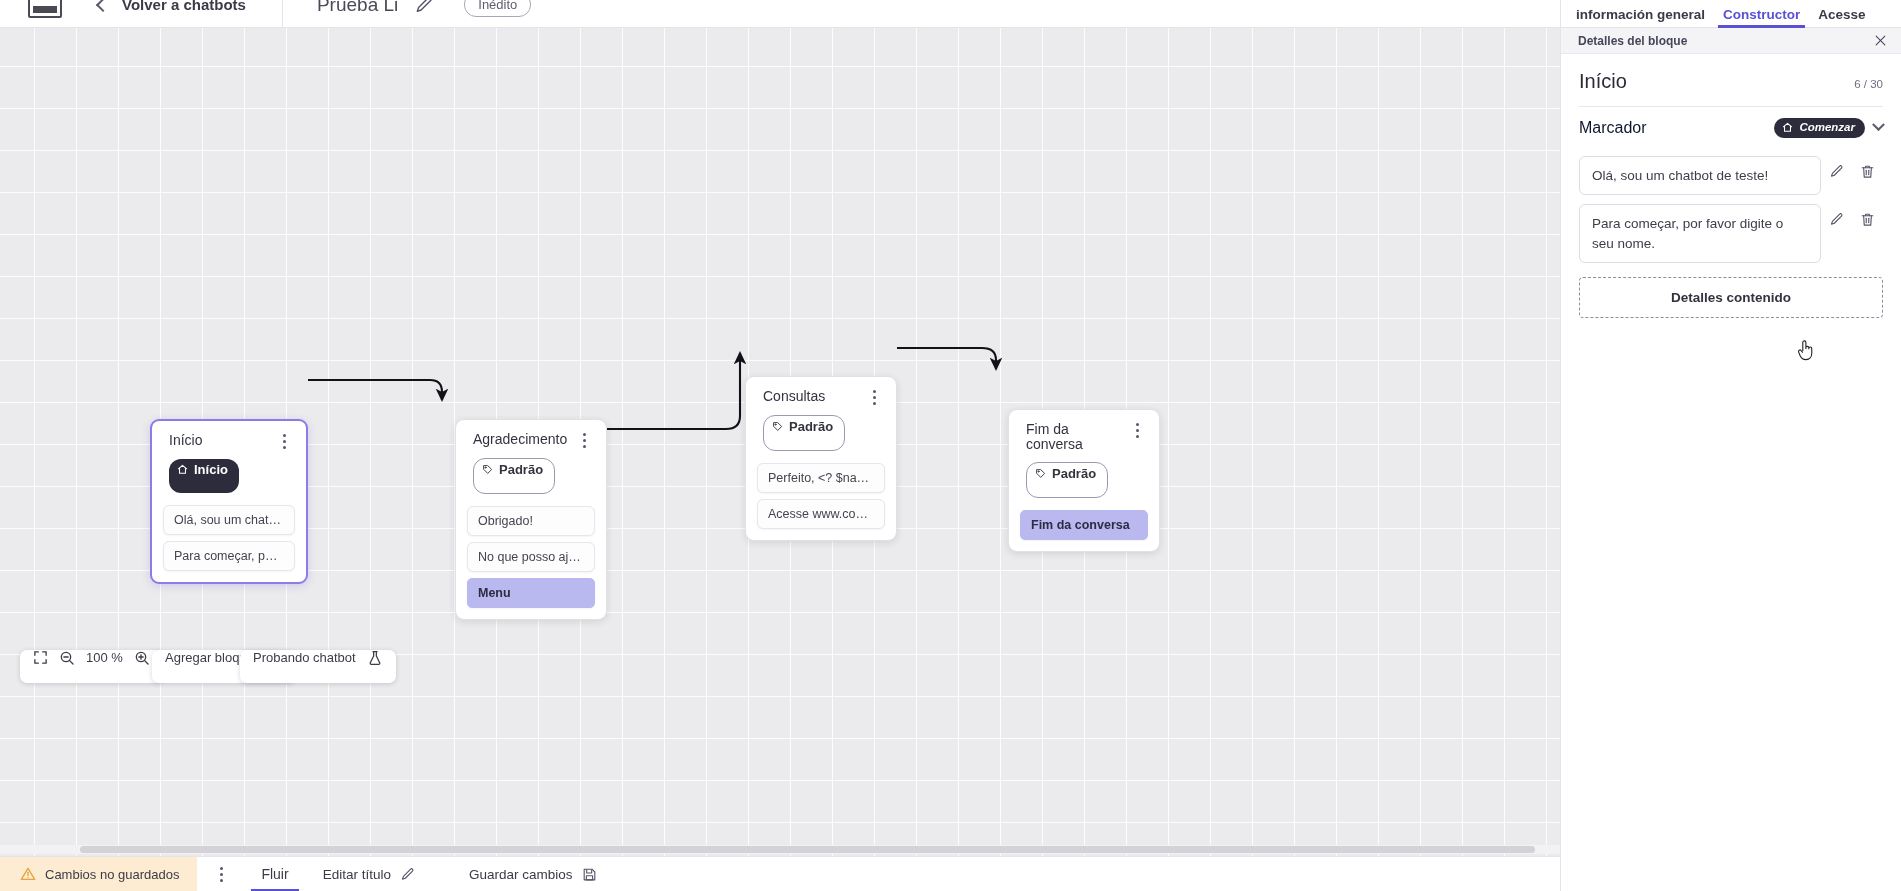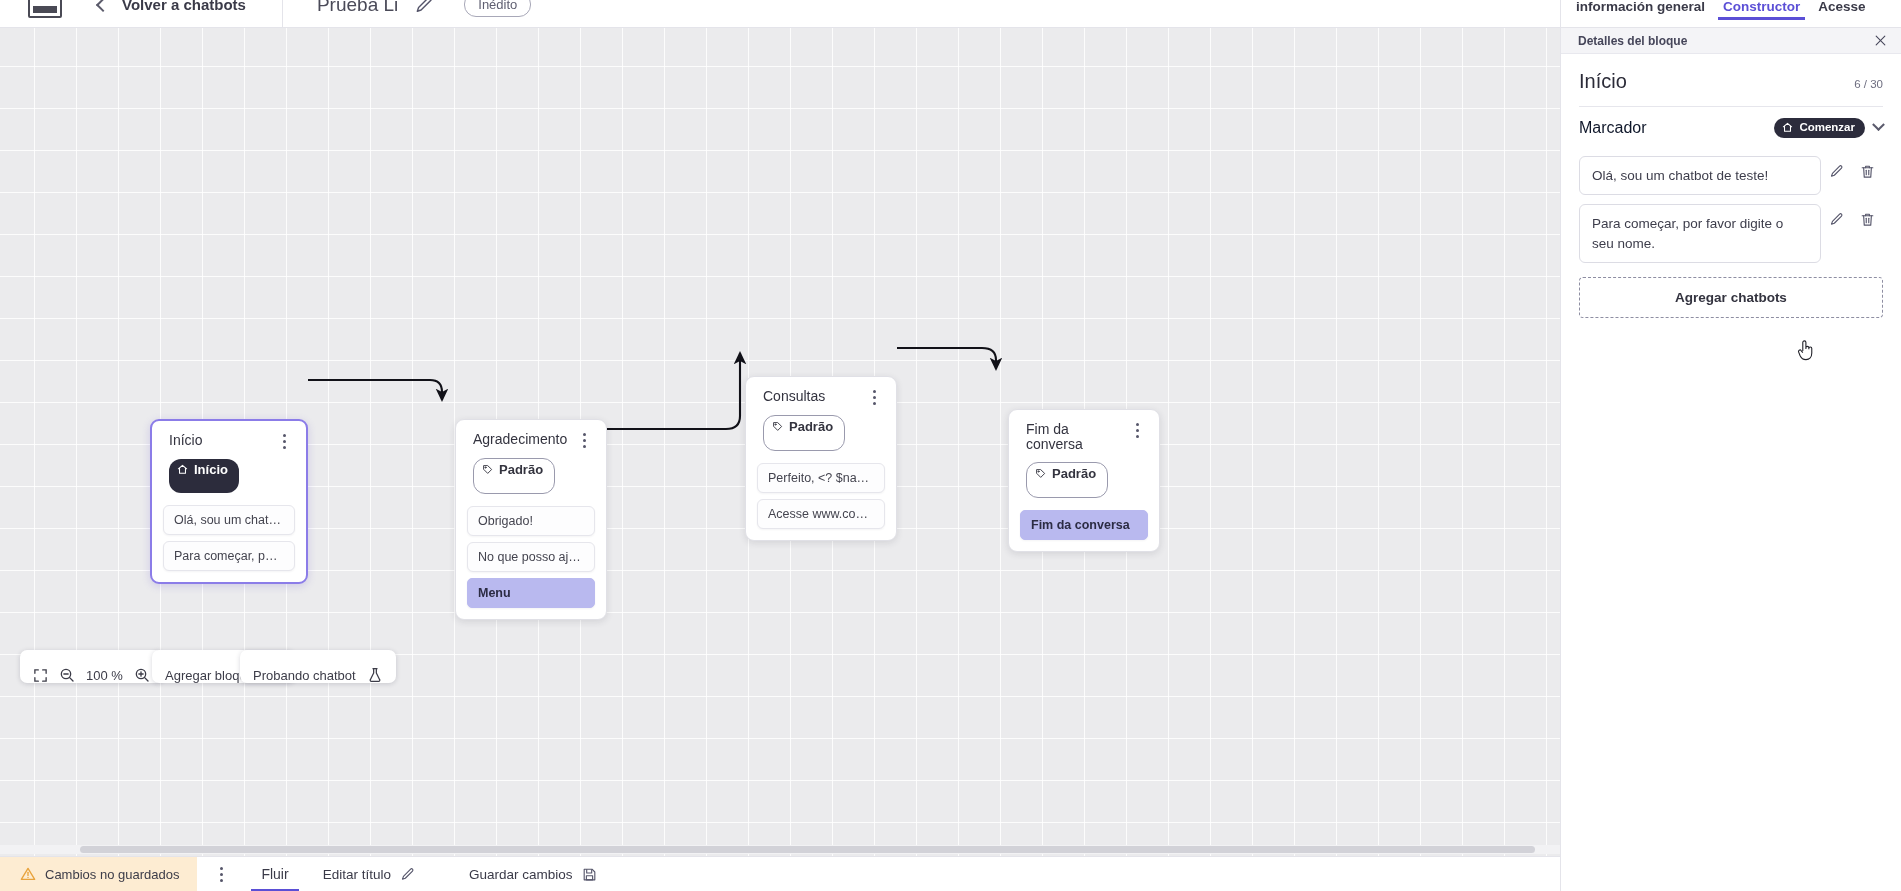--- a/index.html
+++ b/index.html
@@ -115,21 +115,21 @@
     font-size: 12.5px; color: #44444f; padding: 7px 10px;
     white-space: nowrap; overflow: hidden; text-overflow: ellipsis;
     box-shadow: 0 1px 2px rgba(40,40,60,.05);
   }
   .nitem.accent {
     background: #b9b9ef; border-color: #b9b9ef; color: #2c2c44;
     font-weight: 700; border-radius: 5px;
   }
 
   
-  .fbar { position: absolute; display: flex; align-items: flex-end;
+  .fbar { position: absolute; display: flex; align-items: flex-start;
     background: #ffffff; border-radius: 7px; height: 33px;
     box-shadow: 0 1px 5px rgba(40,40,60,.18); padding: 0 13px; gap: 11px; }
   .fbar-txt { font-size: 13px; color: #3c3c48; white-space: nowrap; }
   .ibtn { display: flex; align-items: center; justify-content: center; cursor: pointer; flex: none; }
 
   
   .statusbar {
     position: absolute; left: 0; bottom: 0; width: 1560px; height: 35px;
     background: #ffffff; border-top: 1px solid #e4e4ea;
     display: flex; align-items: center;
@@ -153,21 +153,21 @@
     font-size: 13.5px; color: #3a3a48; cursor: pointer; height: 35px;
   }
 
   
   .rpanel {
     position: absolute; right: 0; top: 0; width: 341px; height: 891px;
     background: #ffffff; border-left: 1px solid #e4e4ea;
   }
   .rtabs {
     height: 28px; display: flex; align-items: flex-end; gap: 0;
-    padding: 8px 6px; border-bottom: 1px solid #e4e4ea; background: #fff;
+    padding: 0 6px; border-bottom: 1px solid #e4e4ea; background: #fff;
   }
   .rtab {
     position: relative; padding: 0 9px 5px 9px; font-size: 13.5px;
     color: #3a3a48; font-weight: 700; cursor: pointer; white-space: nowrap;
   }
   .rtab.active { color: #5b4fd6; }
   .rtab.active:after {
     content: ""; position: absolute; left: 4px; right: 4px; bottom: -1px;
     height: 3px; background: #5b4fd6;
   }
@@ -453,21 +453,21 @@
     <div class="rbody">
       <div class="rtitle-row">
         <span class="rtitle">Início</span>
         <span class="rcount">6 / 30</span>
       </div>
       <div class="rdivider"></div>
 
       <div class="marcador-row">
         <span class="marcador-lbl">Marcador</span>
         <div class="marcador-right">
-          <span class="tag dark" style="font-size:11.5px;padding:4px 10px 4px 8px;">
+          <span class="tag dark" style="font-size:11.5px;padding:4px 10px 4px 8px;font-style:italic;">
             <svg width="11" height="11" viewBox="0 0 24 24" fill="none" stroke="#fff" stroke-width="2.3" stroke-linecap="round" stroke-linejoin="round">
               <path d="M3 10.5L12 3l9 7.5"></path>
                 <path d="M5.5 9.5V20h13V9.5"></path>
             </svg>
             <span>Comenzar</span>
           </span>
           <span class="chev-d"></span>
         </div>
       </div>
 
@@ -503,20 +503,20 @@
             <path d="M3.5 6h17"></path>
               <path d="M9 6V3.5h6V6"></path>
               <path d="M5.8 6l1 15h10.4l1-15"></path>
               <path d="M10 10v7"></path>
               <path d="M14 10v7"></path>
           </svg>
         </span>
       </div>
     </div>
 
-    <div class="addbtn">Agregar chatbots</div>
+    <div class="addbtn">Detalles contenido</div>
   </div>
 
   <svg class="cursor-hand" viewBox="0 0 24 28" fill="#ffffff" stroke="#202028" stroke-width="1.2" stroke-linejoin="round">
     <path d="M8.5 14V4.6a1.7 1.7 0 0 1 3.4 0v7.1 M11.9 11.9v-1.4a1.6 1.6 0 0 1 3.2 0v1.6 M15.1 12.2v-1a1.6 1.6 0 0 1 3.2 0v5.1c0 4.3-2.6 7.1-6.3 7.1-3.3 0-5.2-1.5-6.4-4.2L4 15.2a1.6 1.6 0 0 1 2.7-1.7l1.8 2.2"></path>
   </svg>
 
 </div>
 
 </body></html>

